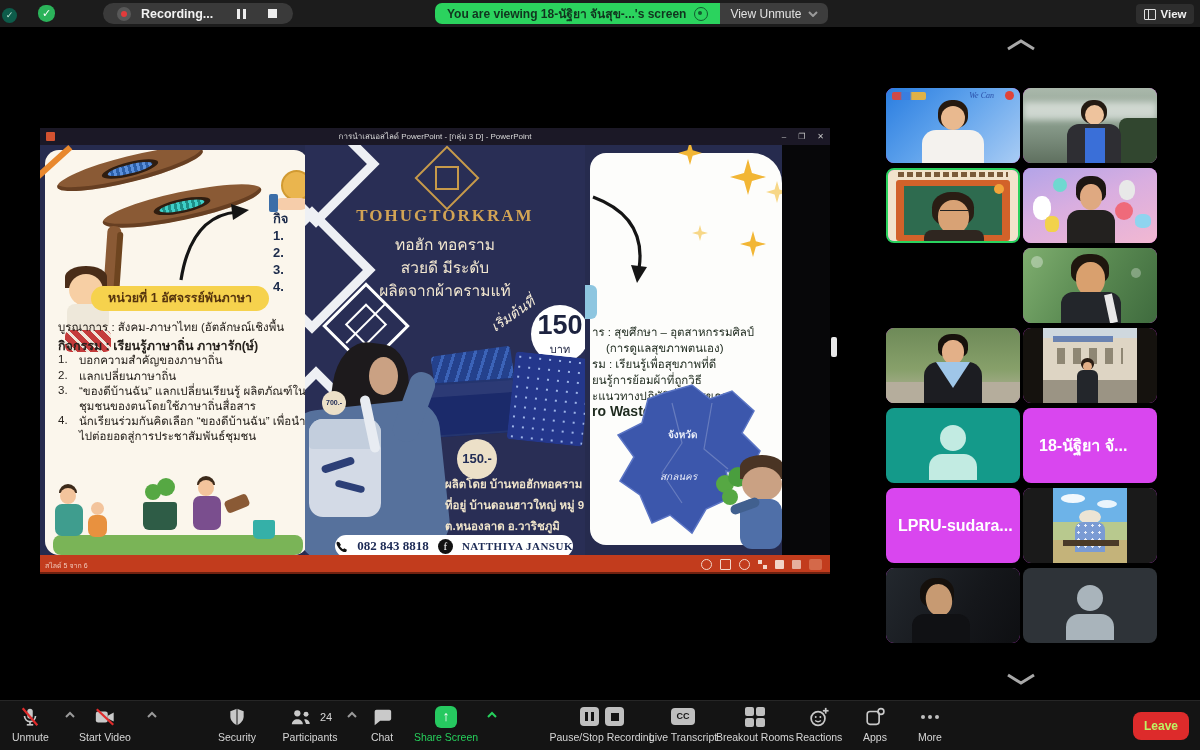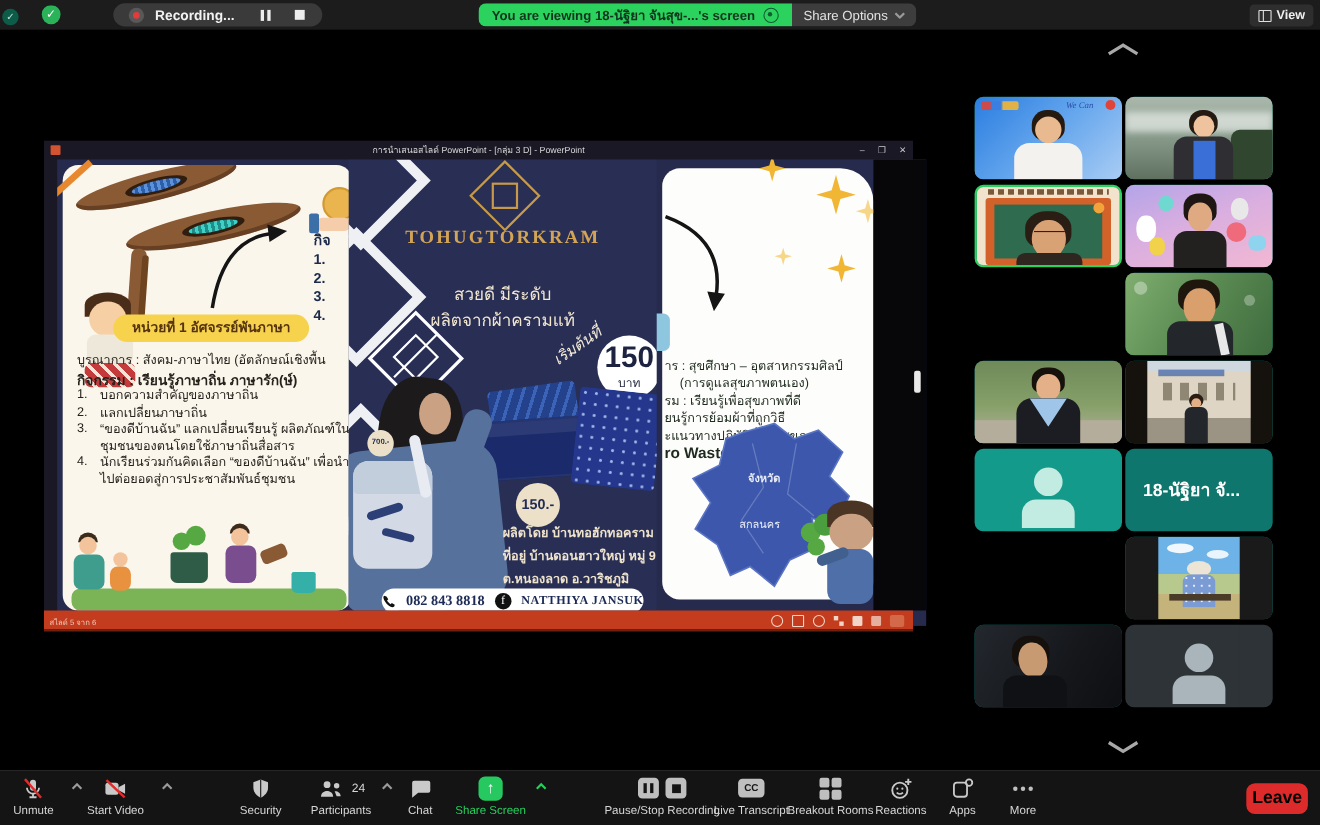--- a/index.html
+++ b/index.html
@@ -30,21 +30,21 @@
   .viewbtn .vicon::after{content:"";position:absolute;left:3px;top:0;width:1.5px;height:100%;background:#e0e0e0;}
   .viewbtn span{color:#f0f0f0;font-size:11.5px;font-weight:bold;}
   .chev{fill:none;stroke:#9a9a9a;stroke-width:2;}
 
   
   .ppt{position:absolute;left:40px;top:128px;width:790px;height:446px;background:#1b1826;}
   .ppt-titlebar{position:absolute;left:0;top:0;width:790px;height:17px;background:#1b1826;}
   .ppt-icon{position:absolute;left:6px;top:4px;width:9px;height:9px;background:#d35230;border-radius:1px;}
   .ppt-title{position:absolute;left:0;top:0;width:100%;text-align:center;color:#d8d8d8;font-size:8px;line-height:17px;}
   .ppt-ctrls{position:absolute;right:6px;top:0;height:17px;display:flex;gap:12px;align-items:center;color:#c8c8c8;font-size:8px;}
-  .slide{position:absolute;left:0;top:17px;width:790px;height:424px;background:#262b4e;overflow:hidden;margin-left:12px;}
+  .slide{position:absolute;left:0;top:17px;width:790px;height:424px;background:#262b4e;overflow:hidden;}
   
   .lcard{position:absolute;left:5px;top:5px;width:263px;height:405px;background:#fbf6ec;border-radius:14px;overflow:hidden;}
   .orange-streak{position:absolute;left:-8px;top:14px;width:44px;height:6px;background:#e8882e;transform:rotate(-42deg);}
   .shuttle{position:absolute;border-radius:50%;background:#8a5a35;box-shadow:inset 0 -4px 0 rgba(60,30,10,.45);}
   .shuttle .hole{position:absolute;left:50%;top:50%;transform:translate(-50%,-50%);width:58px;height:14px;border-radius:50%;background:#2f1d10;}
   .shuttle .thread{position:absolute;left:50%;top:50%;transform:translate(-50%,-50%);width:46px;height:9px;border-radius:50%;}
   .thread-blue{background:repeating-linear-gradient(90deg,#5b90dc 0 3px,#2c5fa8 3px 6px);}
   .thread-teal{background:repeating-linear-gradient(90deg,#3fd0c8 0 3px,#1d8f88 3px 6px);}
   .kijcut{position:absolute;left:228px;top:60px;color:#1b2a4a;font-size:13px;line-height:17px;font-weight:bold;}
   .ypill{position:absolute;left:46px;top:136px;width:178px;height:25px;background:#f6d24d;border-radius:14px;color:#54330e;font-size:12.5px;font-weight:bold;text-align:center;line-height:25px;}
@@ -101,21 +101,21 @@
   .ri{width:9px;height:9px;}
   .ri-circle{border:1.5px solid #f2d5c8;border-radius:50%;}
   .ri-rect{border:1.5px solid #f2d5c8;border-radius:1px;}
   .ri-grid{background:linear-gradient(#f2d5c8,#f2d5c8),linear-gradient(#f2d5c8,#f2d5c8);background-size:4px 4px;background-position:0 0,5px 5px;background-repeat:no-repeat;border:0;}
   .ri-fill{background:#f2d5c8;border-radius:1px;}
   .ri-hl{background:#d4694a;border-radius:2px;width:13px;height:11px;}
   .winedge{position:absolute;left:0;top:444px;width:790px;height:2px;background:#6f2110;}
   .sliver{position:absolute;left:831px;top:337px;width:6px;height:20px;background:#e8e8e8;border-radius:2px;}
 
   
-  .tile{position:absolute;width:134px;height:75px;border-radius:8px;overflow:hidden;background:#0f766e;box-sizing:border-box;}
+  .tile{position:absolute;width:134px;height:75px;border-radius:8px;overflow:hidden;background:#d946ef;box-sizing:border-box;}
   .tile.active{border:2px solid #2ad35f;}
   .tile .nm{position:absolute;left:0;top:0;width:100%;height:100%;display:flex;align-items:center;padding-left:16px;color:#fff;font-size:15px;font-weight:bold;box-sizing:border-box;}
   .scene{position:absolute;left:0;top:0;width:100%;height:100%;}
   .av-head{position:absolute;left:50%;top:17px;transform:translateX(-50%);width:26px;height:26px;border-radius:50%;}
   .av-body{position:absolute;left:50%;top:46px;transform:translateX(-50%);width:48px;height:26px;border-radius:13px 13px 0 0;}
 
   
   .toolbar{position:absolute;left:0;top:700px;width:1200px;height:50px;background:#141414;border-top:1px solid #262626;}
   .titem{position:absolute;top:4px;display:flex;flex-direction:column;align-items:center;gap:3px;}
   .titem .lbl{color:#d6d6d6;font-size:10.5px;white-space:nowrap;}
@@ -124,21 +124,21 @@
   .sharebox{width:22px;height:22px;background:#26c960;border-radius:6px;color:#fff;font-size:14px;font-weight:bold;text-align:center;line-height:21px;}
   .recbox{width:19px;height:19px;background:#bfbfbf;border-radius:4px;position:relative;}
   .recbox.pause::before{content:"";position:absolute;left:5px;top:5px;width:3px;height:9px;background:#141414;}
   .recbox.pause::after{content:"";position:absolute;left:11px;top:5px;width:3px;height:9px;background:#141414;}
   .recbox.stop::before{content:"";position:absolute;left:5.5px;top:5.5px;width:8px;height:8px;background:#141414;}
   .ccbox{width:24px;height:17px;background:#bfbfbf;border-radius:4px;color:#161616;font-size:9px;font-weight:bold;text-align:center;line-height:17px;}
   .bogrid{display:grid;grid-template-columns:9px 9px;grid-template-rows:9px 9px;gap:2px;}
   .bogrid i{background:#bfbfbf;border-radius:2px;}
   .dots{display:flex;gap:3px;align-items:center;height:22px;}
   .dots i{width:4px;height:4px;border-radius:50%;background:#bfbfbf;}
-  .leave{position:absolute;left:1133px;top:11px;width:56px;height:28px;background:#dd2b2b;border-radius:8px;color:#000000;font-size:16px;font-weight:bold;text-align:center;line-height:28px;}
+  .leave{position:absolute;left:1133px;top:11px;width:56px;height:28px;background:#dd2b2b;border-radius:8px;color:#bef264;font-size:12px;font-weight:bold;text-align:center;line-height:28px;}
   .tchev{position:absolute;top:10px;}
 </style>
 </head>
 <body>
 
 <div id="screen">
 
   <div class="topbar">
     <div class="tray-dot">✓</div>
     <div class="shield">✓</div>
@@ -150,21 +150,21 @@
           <i></i>
         </div>
       <div class="stopglyph"></div>
     </div>
     <div class="banner">
       <div class="banner-green">
         <span>You are viewing 18-นัฐิยา จันสุข-...'s screen</span>
         <div class="banner-target"></div>
       </div>
       <div class="banner-dark">
-        <span>Share Options</span>
+        <span>View Unmute</span>
         <svg width="10" height="6">
             <polyline points="1,1 5,5 9,1" class="chev"></polyline>
           </svg>
       </div>
     </div>
     <div class="viewbtn">
       <div class="vicon"></div>
       <span>View</span>
     </div>
   </div>
@@ -259,20 +259,21 @@
       <div class="orange-streak"></div>
 
       <div class="poster">
         <div class="dmd" style="left:-34px;top:-26px;width:72px;height:72px;"></div>
         <div class="dmd" style="left:-38px;top:80px;width:72px;height:72px;"></div>
         <div class="dmd" style="left:-34px;top:240px;width:72px;height:72px;"></div>
         <div class="dmd" style="left:-38px;top:340px;width:72px;height:72px;"></div>
         <div class="lattice"></div>
         <div class="glogo"></div>
         <div class="brand">TOHUGTORKRAM</div>
+        <div class="tagline" style="top:87px;">ทอฮัก ทอคราม</div>
         <div class="tagline" style="top:110px;">สวยดี มีระดับ</div>
         <div class="tagline" style="top:133px;">ผลิตจากผ้าครามแท้</div>
         <div class="startat">เริ่มต้นที่</div>
         <div class="circle150">
           <div class="big">150</div>
           <div class="unit">บาท</div>
         </div>
 
         <div class="fab" style="left:128px;top:206px;width:80px;height:40px;transform:rotate(-8deg);background:repeating-linear-gradient(115deg,#3b63b8 0 3px,#24418c 3px 10px);"></div>
         <div class="fab" style="left:118px;top:236px;width:94px;height:54px;transform:rotate(-4deg);background:#1b2a6a;box-shadow:inset 0 0 0 2px #24356f, inset 0 14px 0 rgba(255,255,255,.08);"></div>
@@ -321,21 +322,21 @@
       <div class="rline" style="top:226px;">ยนรู้การย้อมผ้าที่ถูกวิธี</div>
       <div class="rline" style="top:242px;">ะแนวทางปฏิบัติที่ดีต่อสุขภาพ</div>
       <div class="rline" style="top:258px;font-size:14px;font-weight:bold;">ro Waste</div>
       <div class="abs" style="left:572px;top:238px;width:160px;height:160px;">
         <svg width="160" height="160" viewBox="0 0 160 160">
           <polygon points="52,10 80,2 98,16 120,8 142,28 130,50 148,68 136,94 114,88 120,114 94,126 80,150 58,132 40,140 28,112 8,98 22,74 6,52 30,40 36,16" fill="#3c57ac" stroke="#5a74c4" stroke-width="1.5"></polygon>
           <polyline points="60,20 70,60 50,90 70,120" fill="none" stroke="rgba(255,255,255,.22)" stroke-width="1.2"></polyline>
           <polyline points="100,20 92,66 116,86" fill="none" stroke="rgba(255,255,255,.22)" stroke-width="1.2"></polyline>
         </svg>
         <div class="maplabel" style="left:56px;top:44px;font-weight:bold;">จังหวัด</div>
-        <div class="maplabel" style="left:48px;top:86px;">สกลนคร</div>
+        <div class="maplabel" style="left:48px;top:86px;font-style:italic;">สกลนคร</div>
       </div>
       <div>
         <div class="leafball abs" style="left:676px;top:330px;width:18px;height:18px;"></div>
         <div class="leafball abs" style="left:688px;top:322px;width:20px;height:20px;background:#4a9e3e;"></div>
         <div class="leafball abs" style="left:682px;top:344px;width:16px;height:16px;"></div>
         <div class="abs" style="left:700px;top:310px;width:44px;height:24px;background:#4a3424;border-radius:50% 50% 0 0;"></div>
         <div class="abs" style="left:702px;top:322px;width:40px;height:34px;background:#caa183;border-radius:50%;"></div>
         <div class="abs" style="left:700px;top:354px;width:42px;height:50px;background:#4f6fa8;border-radius:12px;"></div>
         <div class="abs" style="left:690px;top:356px;width:30px;height:10px;background:#41608f;border-radius:5px;transform:rotate(-20deg);"></div>
       </div>
@@ -448,20 +449,23 @@
     <div class="scene" style="background:#149a8a;width:75px;left:29px;">
       <div class="av-head" style="background:#c2ebe2;"></div>
       <div class="av-body" style="background:#c2ebe2;"></div>
     </div>
   </div>
 
   <div class="tile" style="left:1023px;top:408px;">
     <div class="nm" style="font-size:16px;">18-นัฐิยา จั...</div>
   </div>
 
+  <div class="tile" style="left:886px;top:488px;">
+    <div class="nm" style="font-size:16px;padding-left:12px;">LPRU-sudara...</div>
+  </div>
 
   <div class="tile" style="left:1023px;top:488px;">
     <div class="scene" style="background:#1a1a1a;">
       <div class="abs" style="left:30px;top:0;width:74px;height:75px;background:linear-gradient(180deg,#6db3e8 0 34px,#b8c98e 34px 52px,#c4b37a 52px 75px);"></div>
       <div class="abs" style="left:38px;top:6px;width:24px;height:9px;background:#fff;border-radius:50%;opacity:.9;"></div>
       <div class="abs" style="left:74px;top:12px;width:20px;height:8px;background:#fff;border-radius:50%;opacity:.85;"></div>
       <div class="abs" style="left:56px;top:22px;width:22px;height:14px;background:#ece4d4;border-radius:50%;"></div>
       <div class="abs" style="left:52px;top:34px;width:30px;height:30px;background:#7a9bd4;border-radius:8px 8px 0 0;background-image:radial-gradient(#e8eef8 1px,transparent 1.2px);background-size:7px 7px;"></div>
       <div class="abs" style="left:40px;top:52px;width:56px;height:6px;background:#4a3a28;"></div>
     </div>

